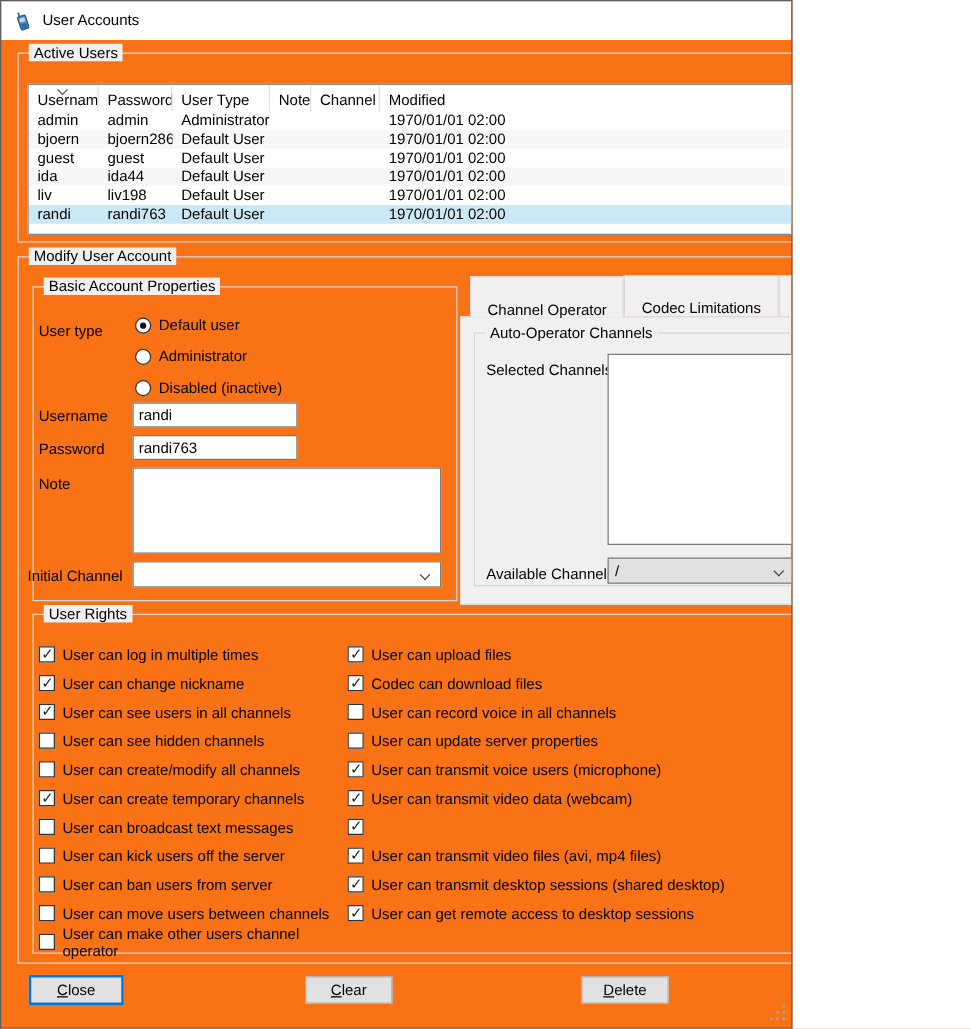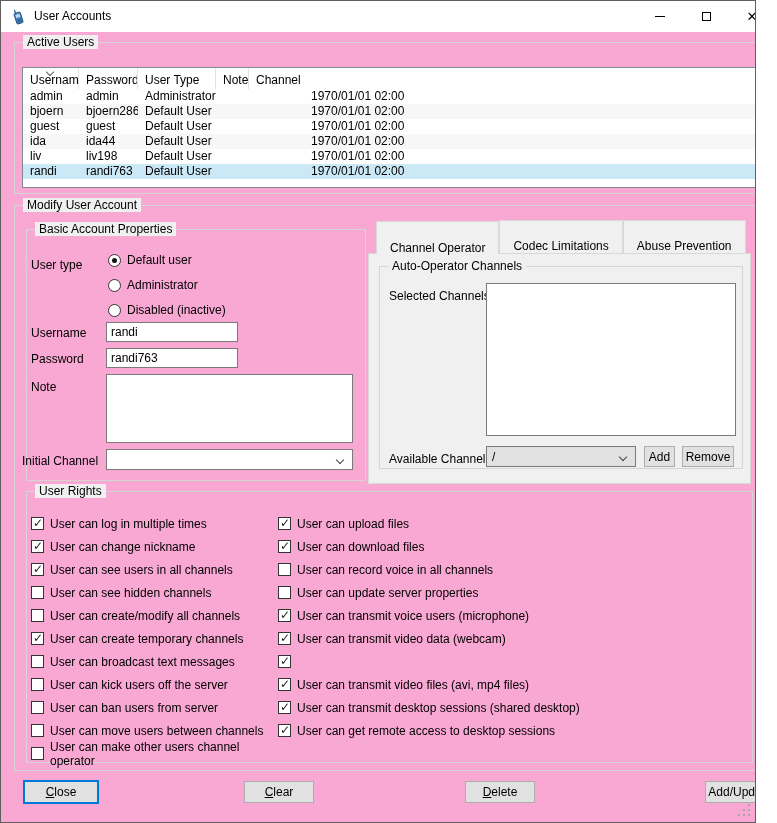--- a/index.html
+++ b/index.html
@@ -2,22 +2,22 @@
 <html><head>
 <meta charset="utf-8">
 <style>
   * { box-sizing: border-box; margin: 0; padding: 0; }
   html,body { width:777px; height:823px; }
   body {
     font-family: "Liberation Sans", "DejaVu Sans", sans-serif;
     font-size: 12px; color:#000; background:#fff;
   }
   .window {
-    position:relative; width:756px; height:823px;
-    background:#f9a8d4; border:1px solid #5f5f5f; overflow:hidden;text-decoration:underline;
+    position:relative; width:634px; height:823px;
+    background:#f97316; border:1px solid #5f5f5f; overflow:hidden;text-decoration:underline;
   }
   
   .titlebar { position:absolute; left:0; top:0; right:0; height:31px; background:#fff; }
   .app-icon { position:absolute; left:9px; top:7px; width:17px; height:17px; }
   .title-text { position:absolute; left:33px; top:0; line-height:31px; }
   .caption-btn { position:absolute; top:0; width:46px; height:31px; display:flex; align-items:center; justify-content:center; cursor:default; }
   .cap-min-glyph { width:10px; height:0; border-top:1px solid #000; }
   .cap-max-glyph { width:9px; height:9px; border:1px solid #000; background:transparent; }
   .cap-close-glyph { font-size:13px; line-height:13px; font-weight:400; }
   
@@ -93,20 +93,21 @@
   </div>
 
   <div class="table">
     <div class="thead">
       <span class="sort-chevron"></span>
     <span class="th" style="width: 56px;">Username</span>
         <span class="th" style="width: 59px;">Password</span>
         <span class="th" style="width: 78px;">User Type</span>
         <span class="th" style="width: 33px;">Note</span>
         <span class="th" style="width: 55px;">Channel</span>
+        <span class="th" style="width: 448px;">Modified</span>
       </div>
     <div>
         <div class="tr">
           <span class="td" style="width: 56px;">admin</span>
           <span class="td" style="width: 59px;">admin</span>
           <span class="td" style="width: 78px;">Administrator</span>
           <span class="td" style="width: 33px;"></span>
           <span class="td" style="width: 55px;"></span>
           <span class="td" style="width: 448px;">1970/01/01 02:00</span>
         </div>
@@ -263,21 +264,21 @@
         <span>User can make other users channel operator</span>
       </div>
     </div>
   <div class="cb-col" style="left:277px; top:511px; width:330px;">
       <div class="cb-row">
         <span class="checkbox checked"></span>
         <span>User can upload files</span>
       </div>
       <div class="cb-row">
         <span class="checkbox checked"></span>
-        <span>User can download files</span>
+        <span>Codec can download files</span>
       </div>
       <div class="cb-row">
         <span class="checkbox"></span>
         <span>User can record voice in all channels</span>
       </div>
       <div class="cb-row">
         <span class="checkbox"></span>
         <span>User can update server properties</span>
       </div>
       <div class="cb-row">

